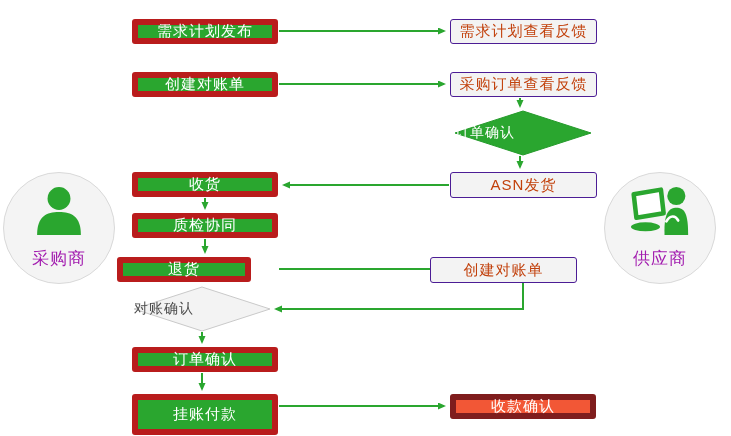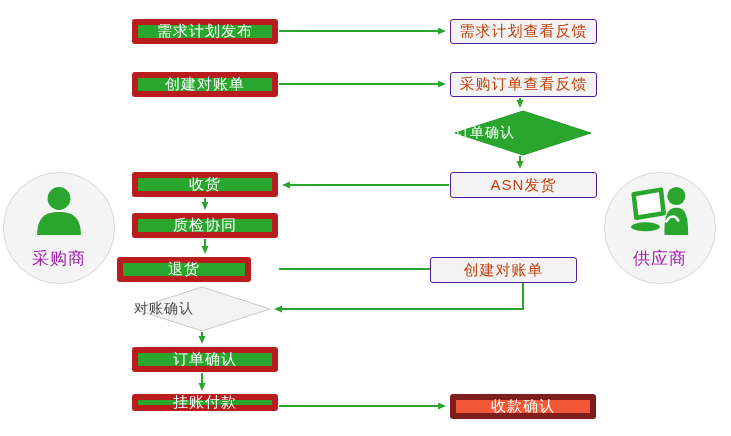--- a/index.html
+++ b/index.html
@@ -67,21 +67,21 @@
   </div>
   <div class="box green" style="left:117px;top:257px;width:134px;height:25px">
     <span>退货</span>
   </div>
   <div class="diamond-label dark" style="left:134px;top:287px;width:136px;height:44px">
     <span>对账确认</span>
   </div>
   <div class="box green" style="left:132px;top:347px;width:146px;height:25px">
     <span>订单确认</span>
   </div>
-  <div class="box green" style="left:132px;top:394px;width:146px;height:17px">
+  <div class="box green" style="left:132px;top:394px;width:146px;height:41px">
     <span>挂账付款</span>
   </div>
 
   <div class="box gray" style="left:450px;top:19px;width:147px;height:25px">
     <span>需求计划查看反馈</span>
   </div>
   <div class="box gray" style="left:450px;top:72px;width:147px;height:25px">
     <span>采购订单查看反馈</span>
   </div>
   <div class="diamond-label white" style="left:455px;top:111px;width:136px;height:44px">

